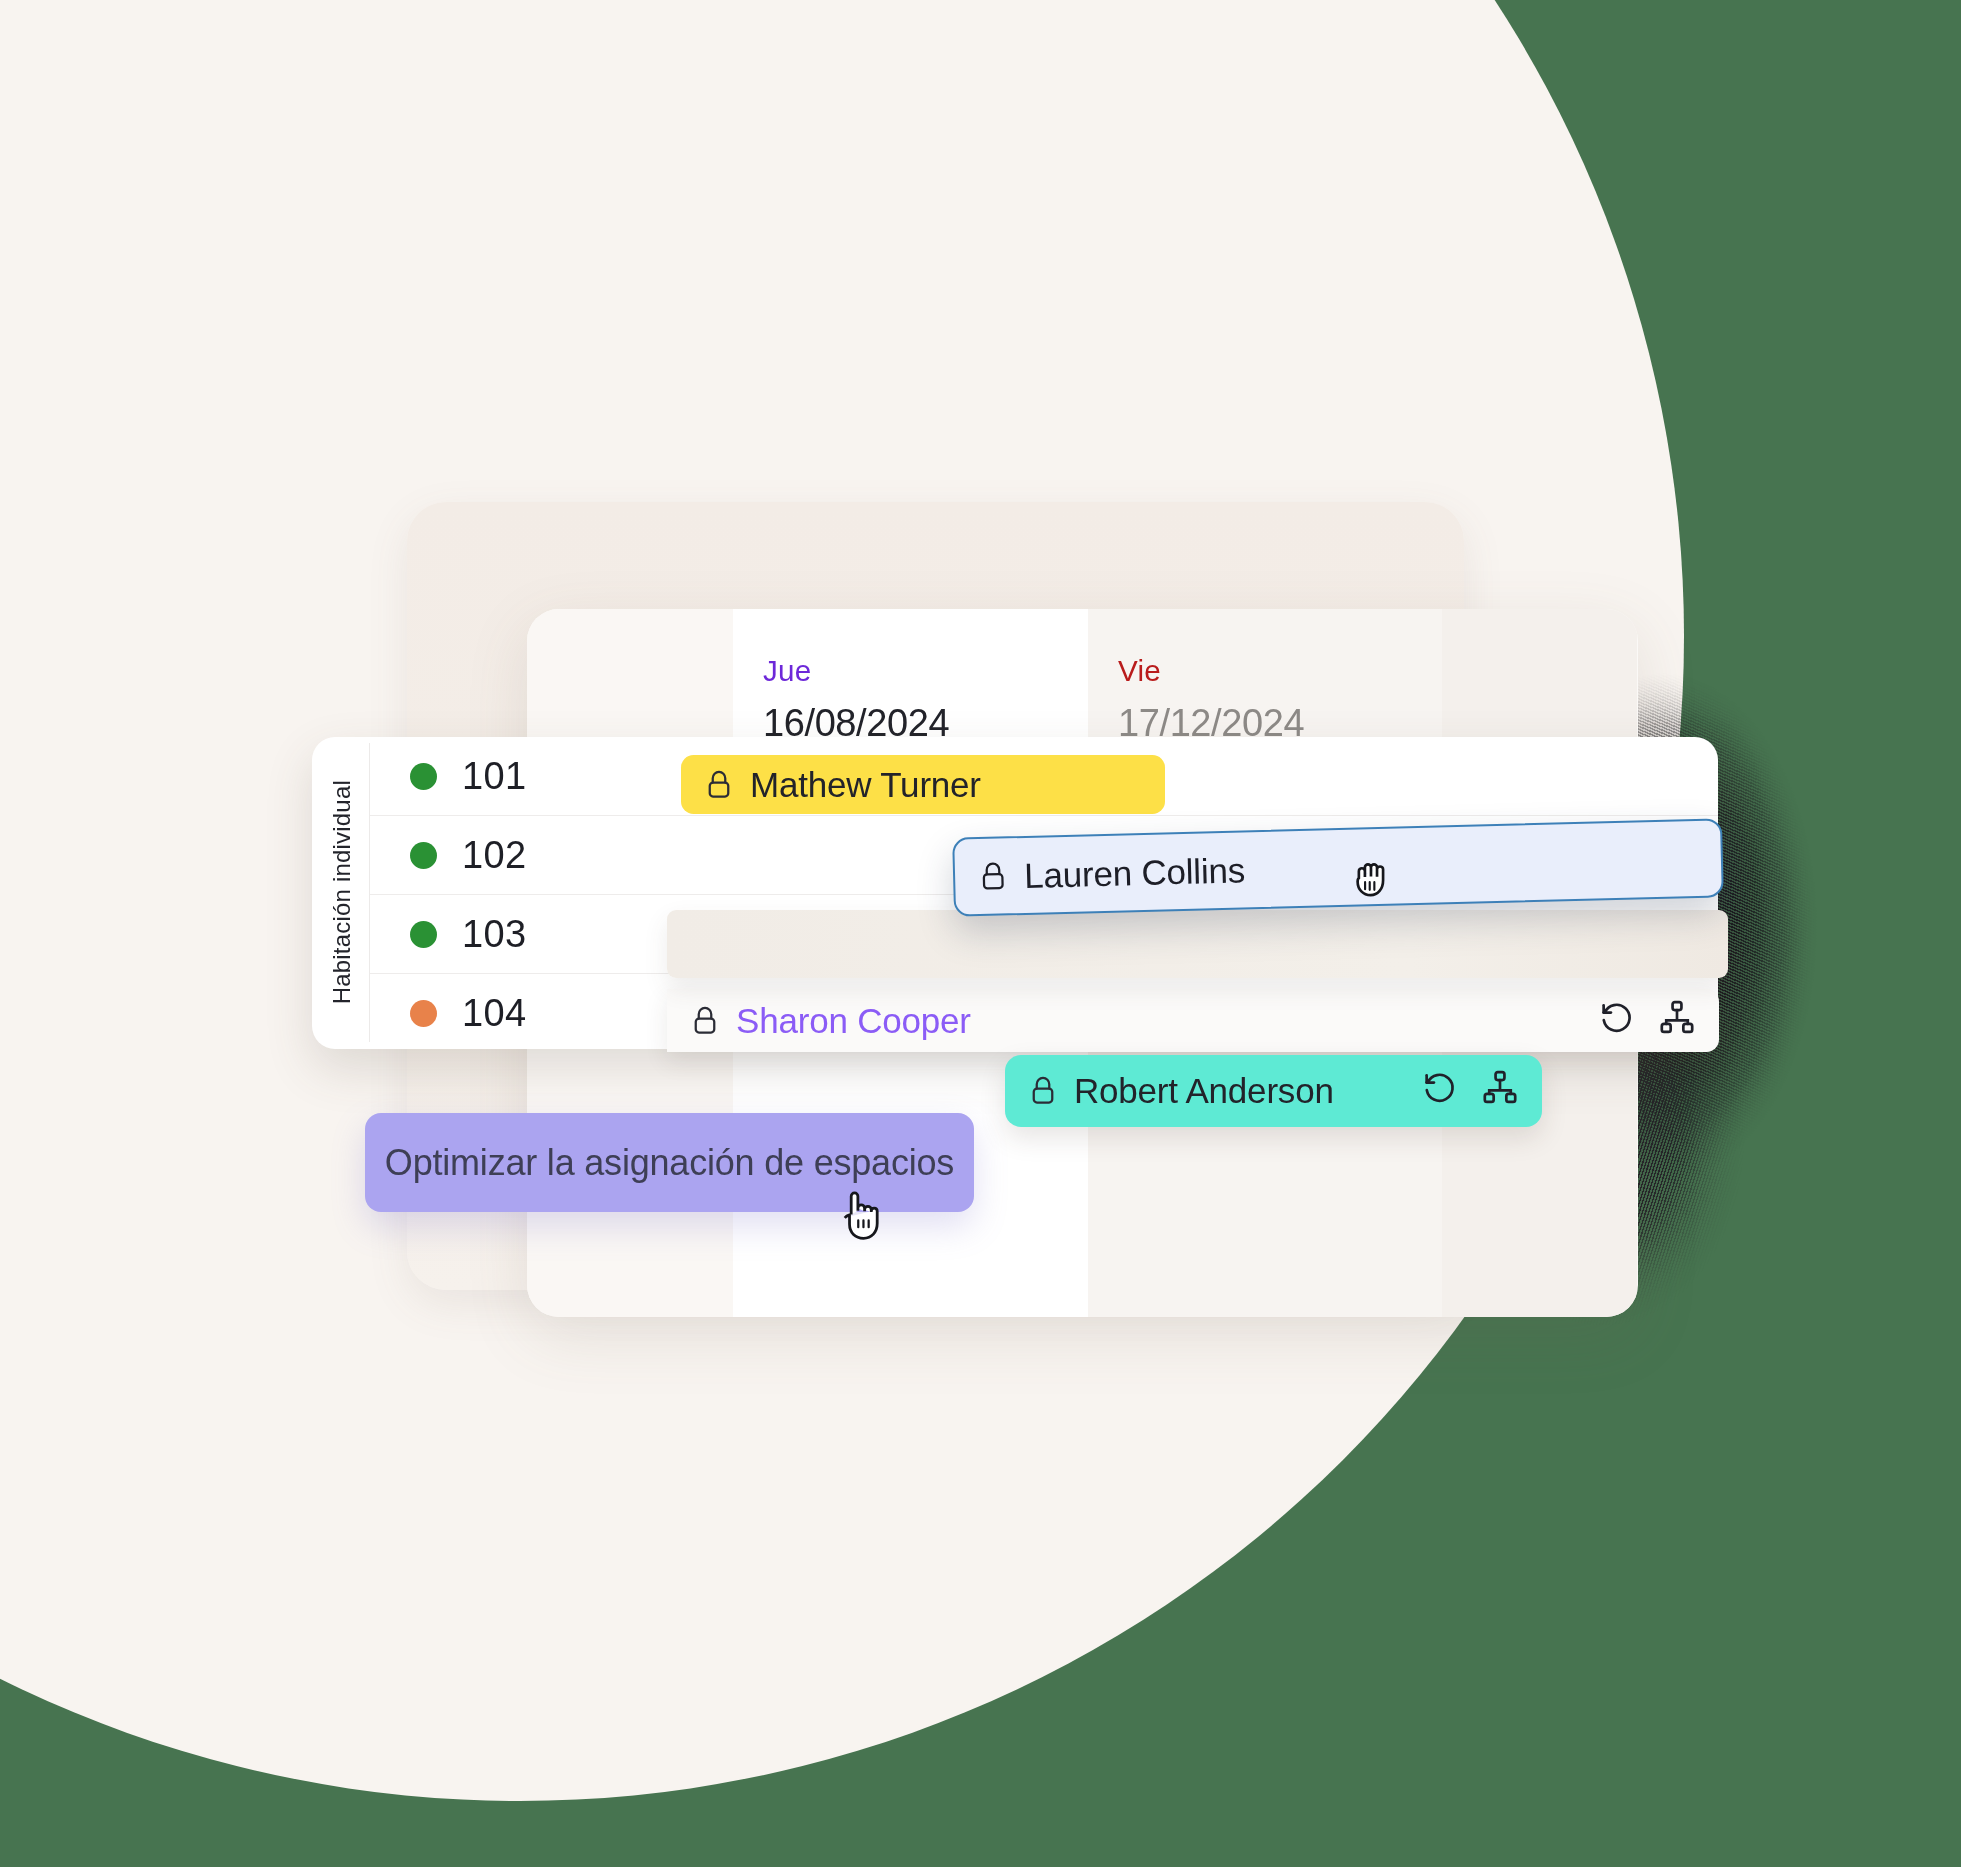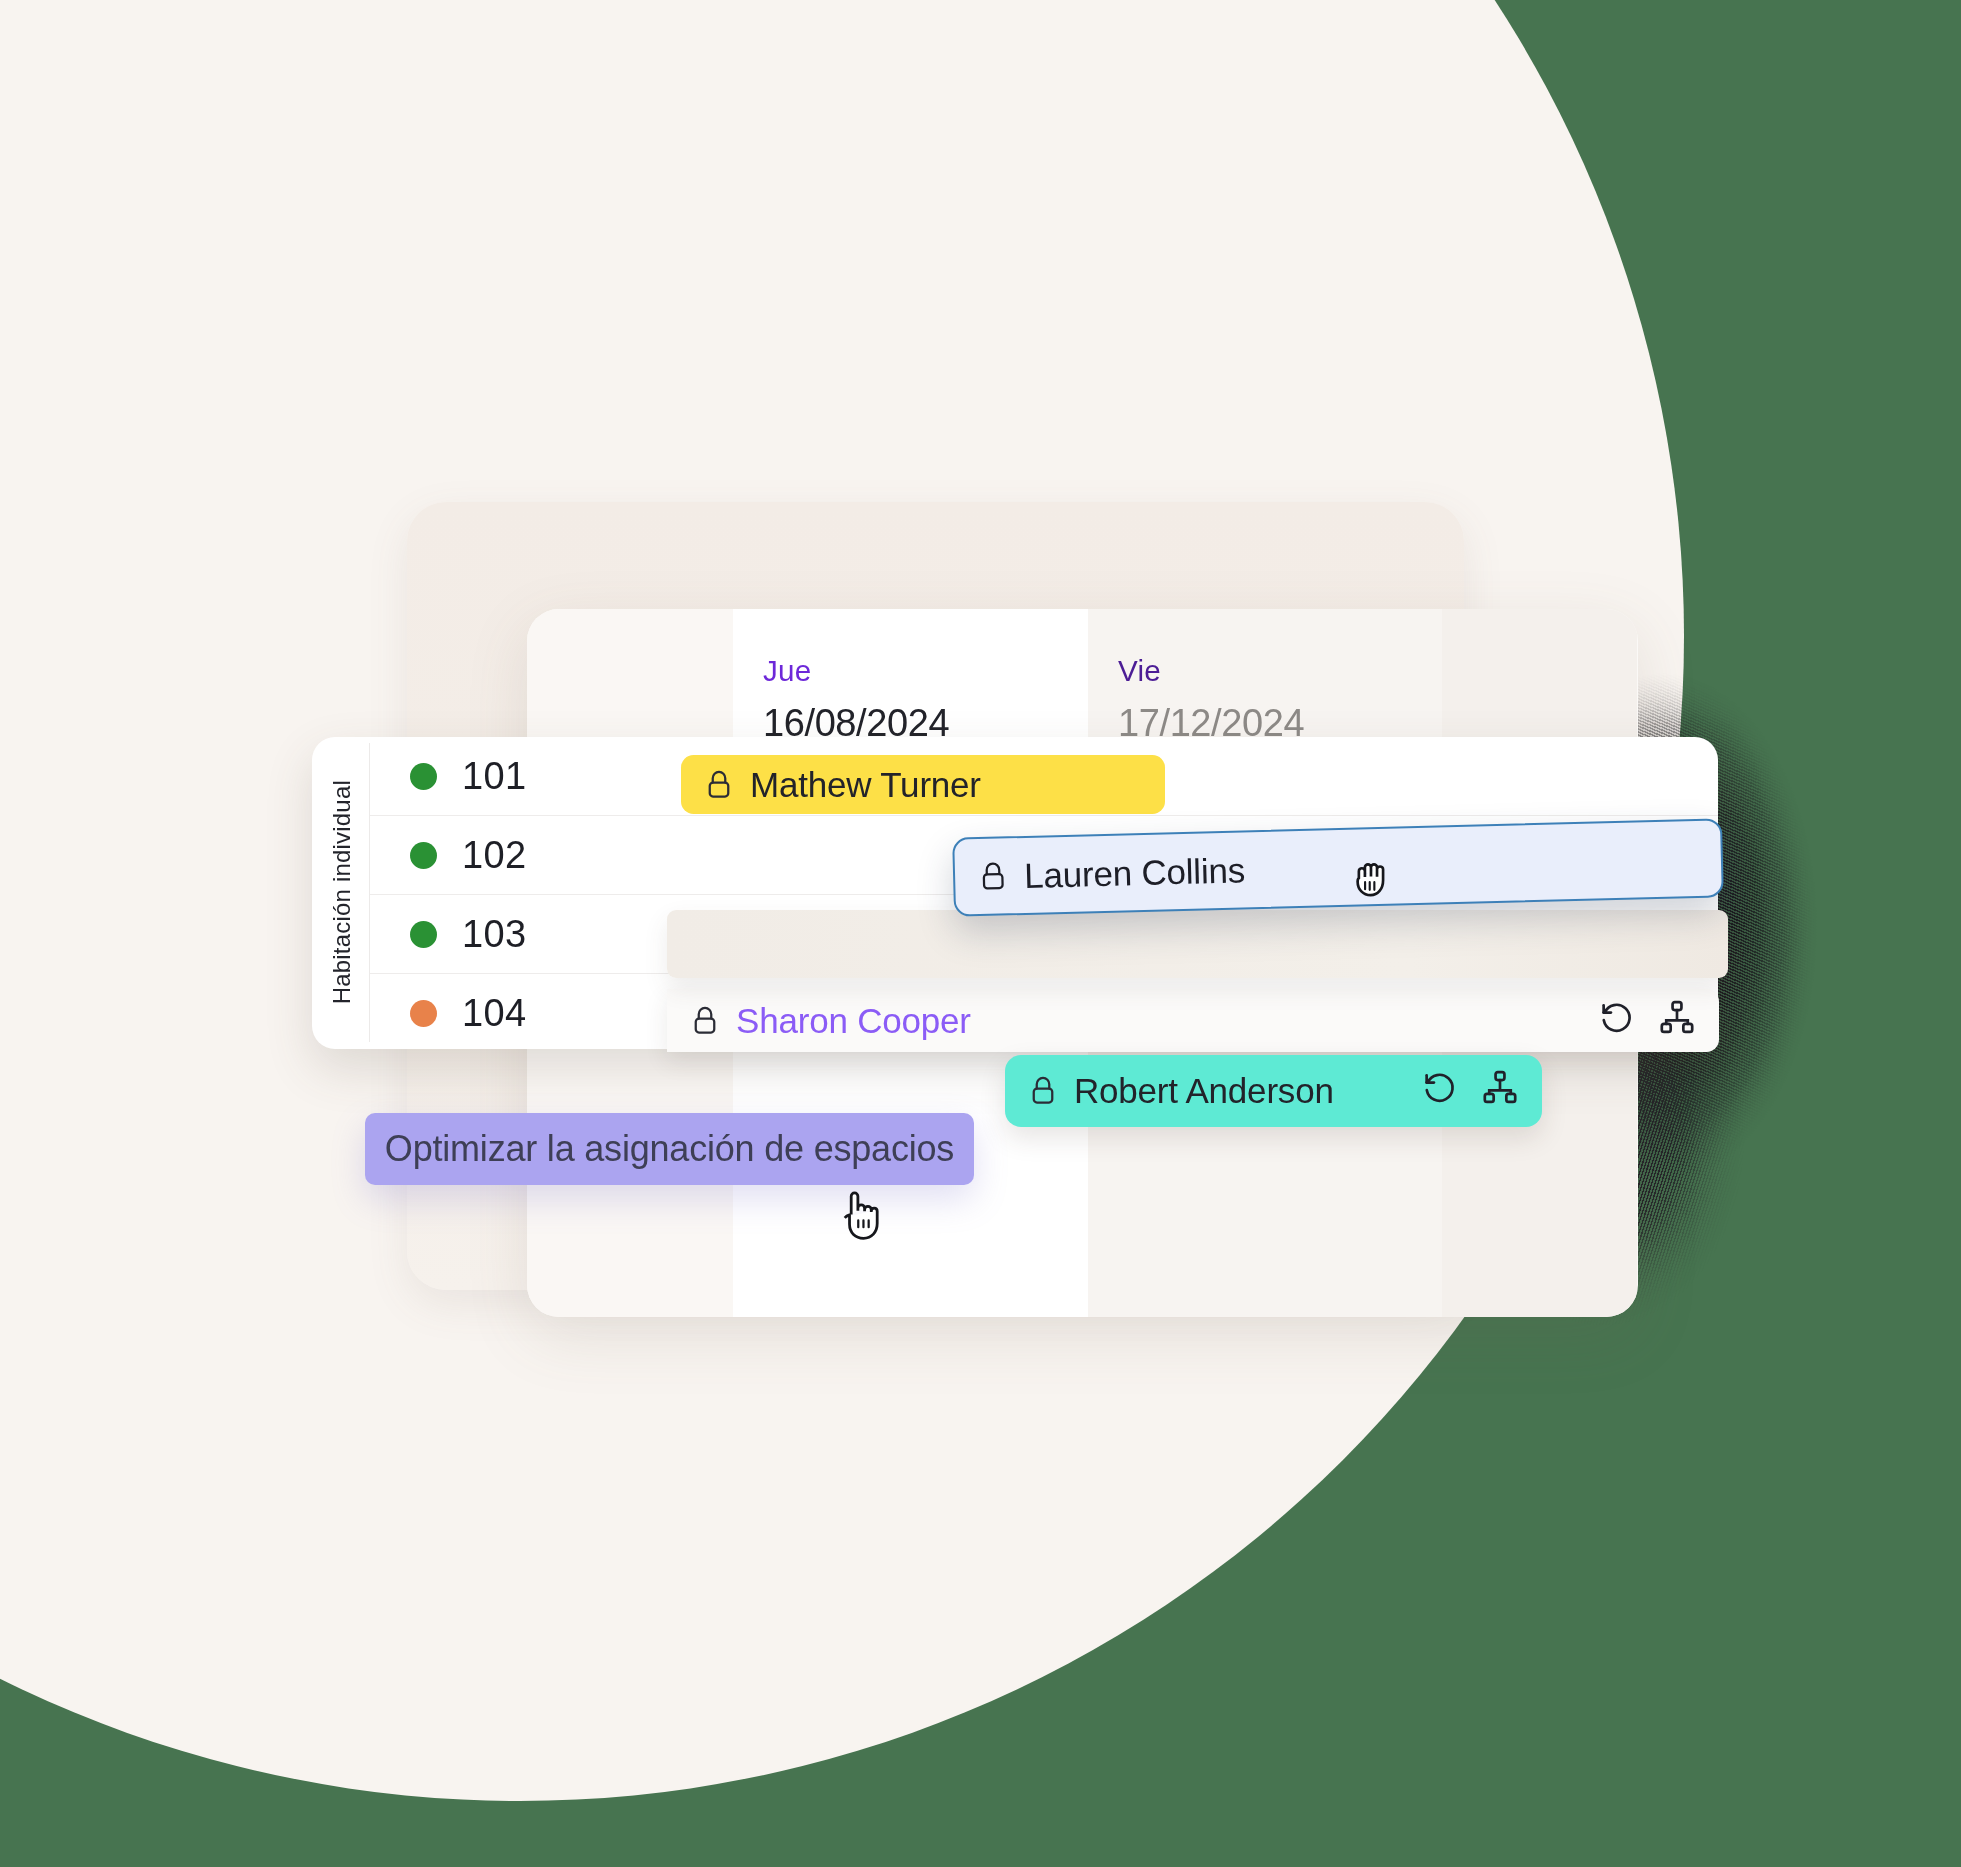--- a/index.html
+++ b/index.html
@@ -102,21 +102,21 @@
     margin-bottom: 14.3px;
   }
   .day-date {
     font-size: 38px;
     letter-spacing: -0.4px;
   }
   #head-thu { left: 206px; }
   #head-thu .day-dow  { color: #6d28d9; }
   #head-thu .day-date { color: #22232a; }
   #head-fri { left: 561px; }
-  #head-fri .day-dow  { color: #4c1d95; }
+  #head-fri .day-dow  { color: #b91c1c; }
   #head-fri .day-date { color: #8d8a87; }
 
   
   #rooms-card {
     position: absolute;
     left: 312px;
     top: 737px;
     width: 1406px;
     height: 312px;
     background: #ffffff;
@@ -250,23 +250,23 @@
     background: linear-gradient(90deg,#f1ece6 0%, #f3efe9 70%, #efe9e2 100%);
     border-radius: 9px;
     box-shadow: 0 10.7px 25px rgba(80,66,54,0.10);
     z-index: 3;
   }
 
   
   #cta {
     position: absolute;
     left: 365px; top: 1113px;
-    width: 609px; height: 72px;
+    width: 609px; height: 99px;
     background: #aba4f0;
-    border-radius: 10px;
+    border-radius: 16px;
     display: flex;
     align-items: center;
     justify-content: center;
     border: none;
     cursor: pointer;
     box-shadow: 0 14.3px 34px rgba(120,110,200,0.22);
     z-index: 20;
   }
   #cta span {
     font-size: 36px;

